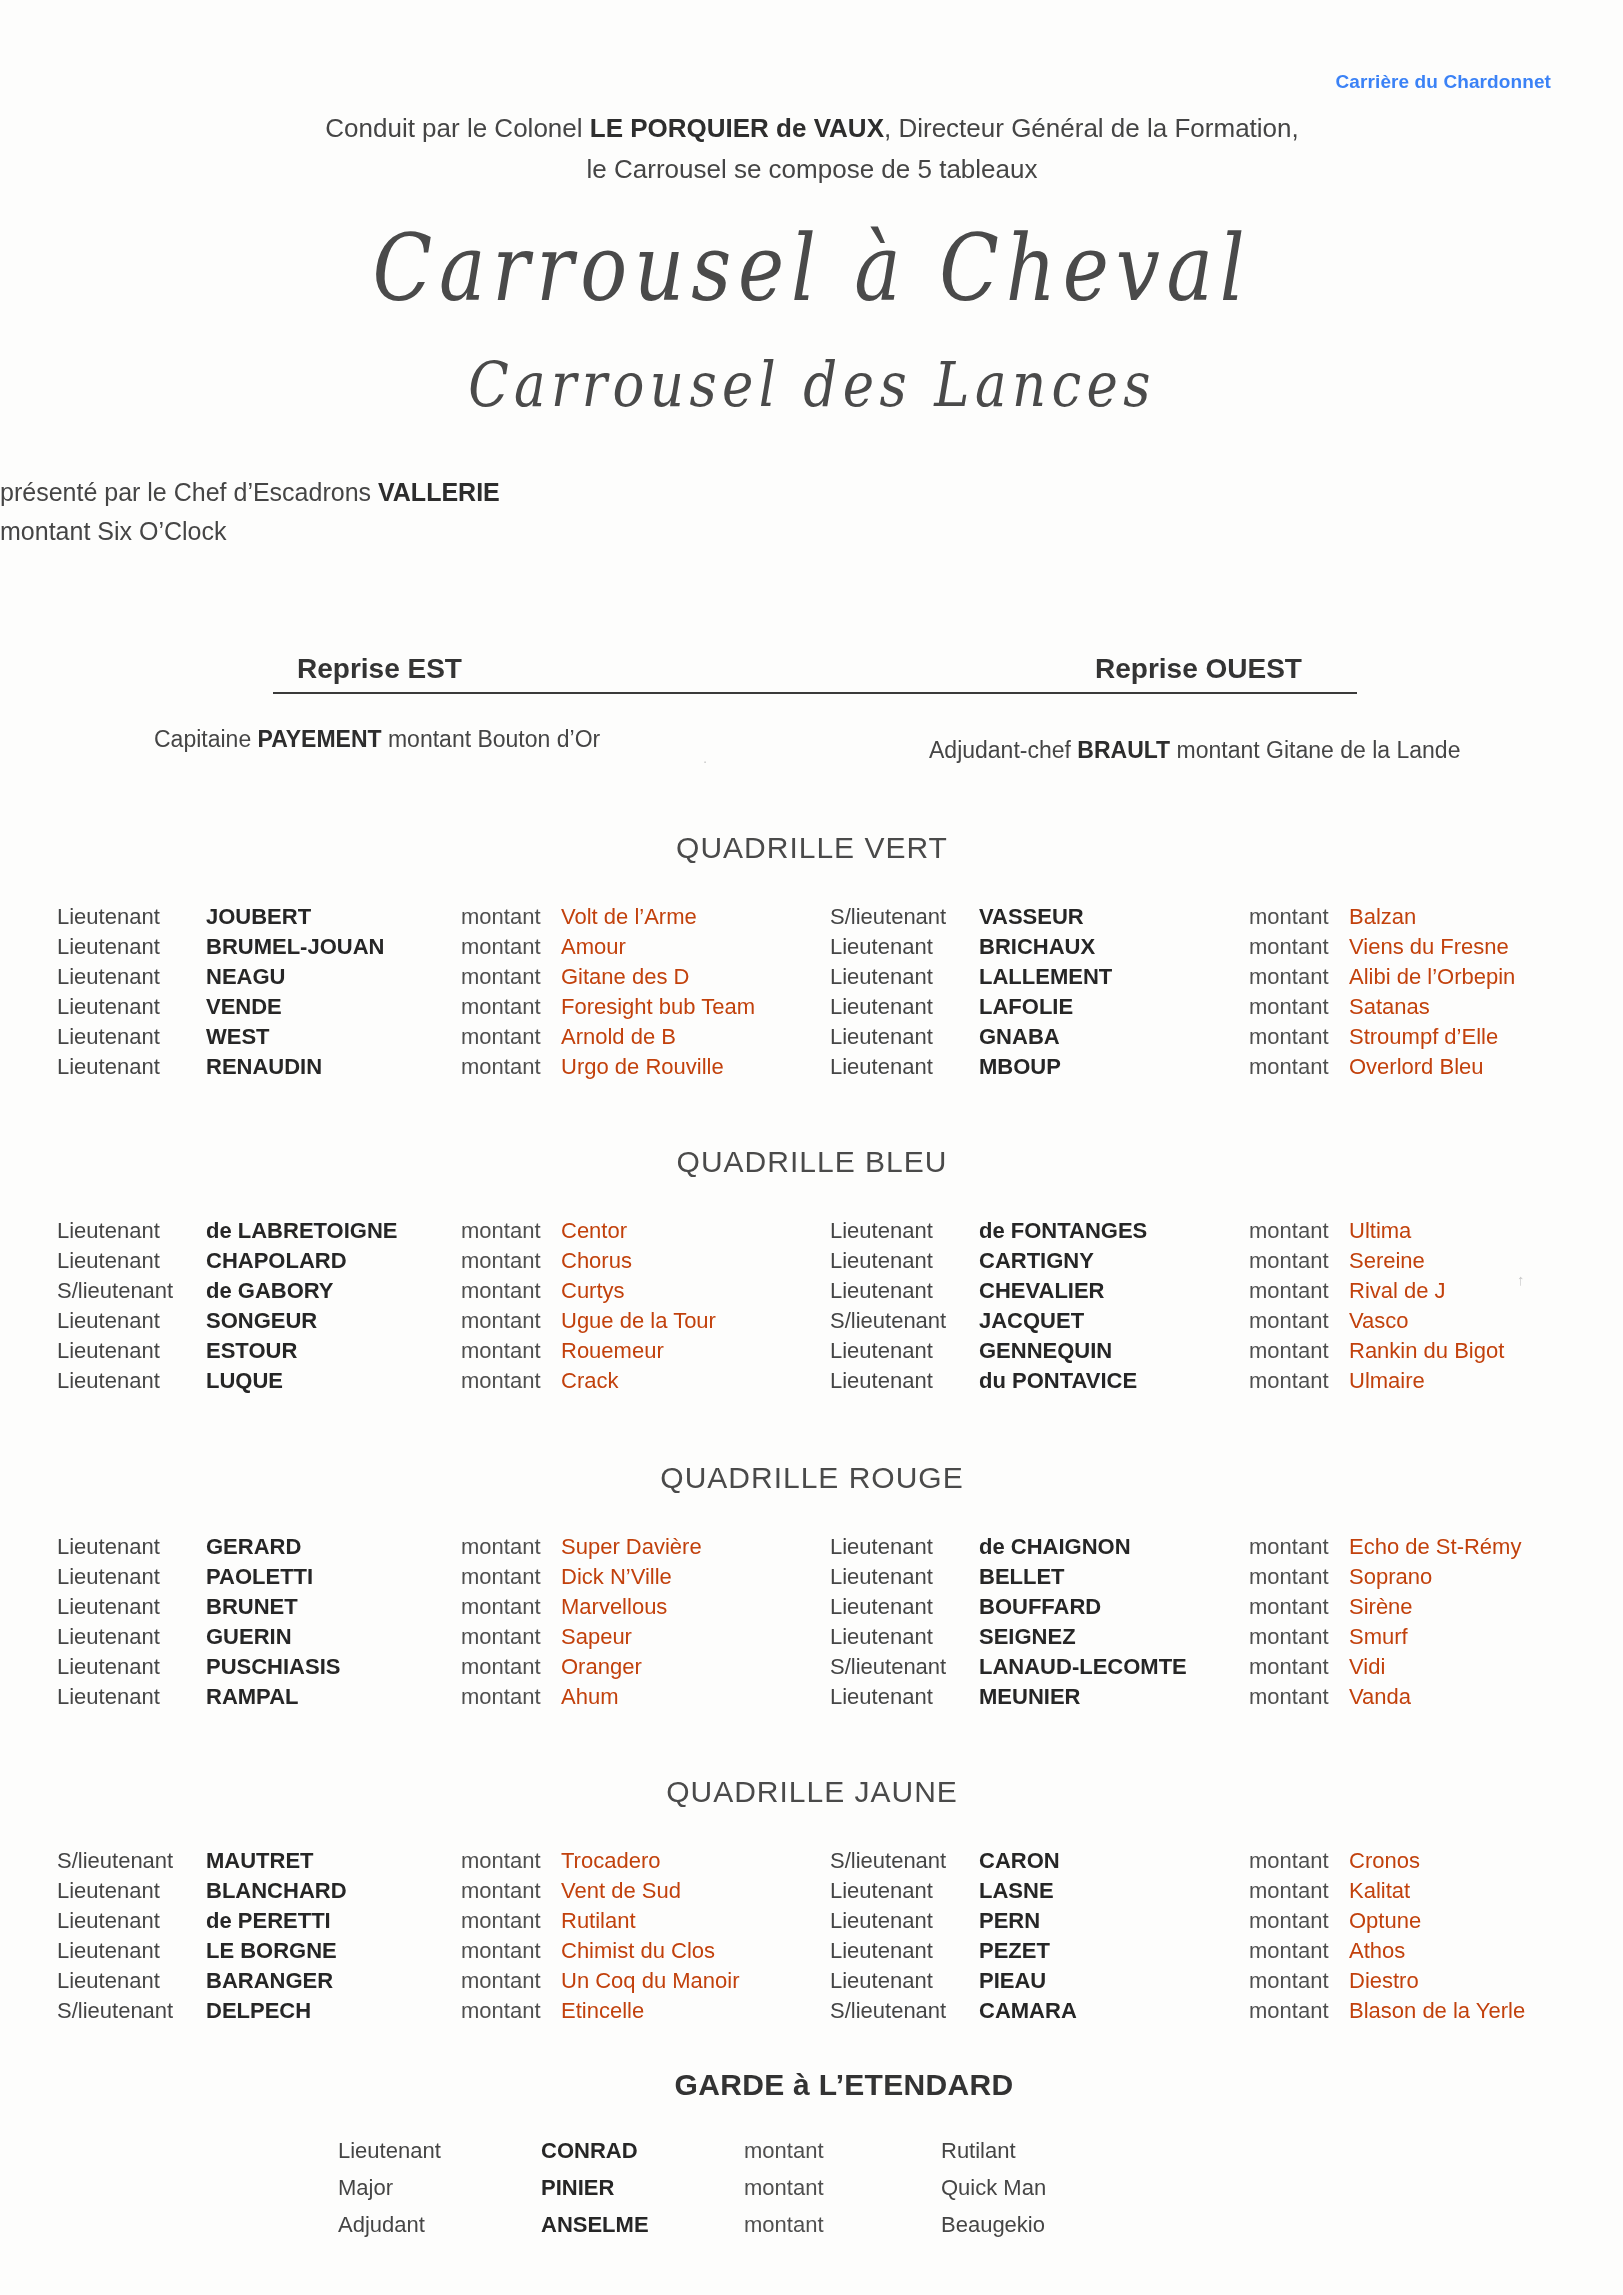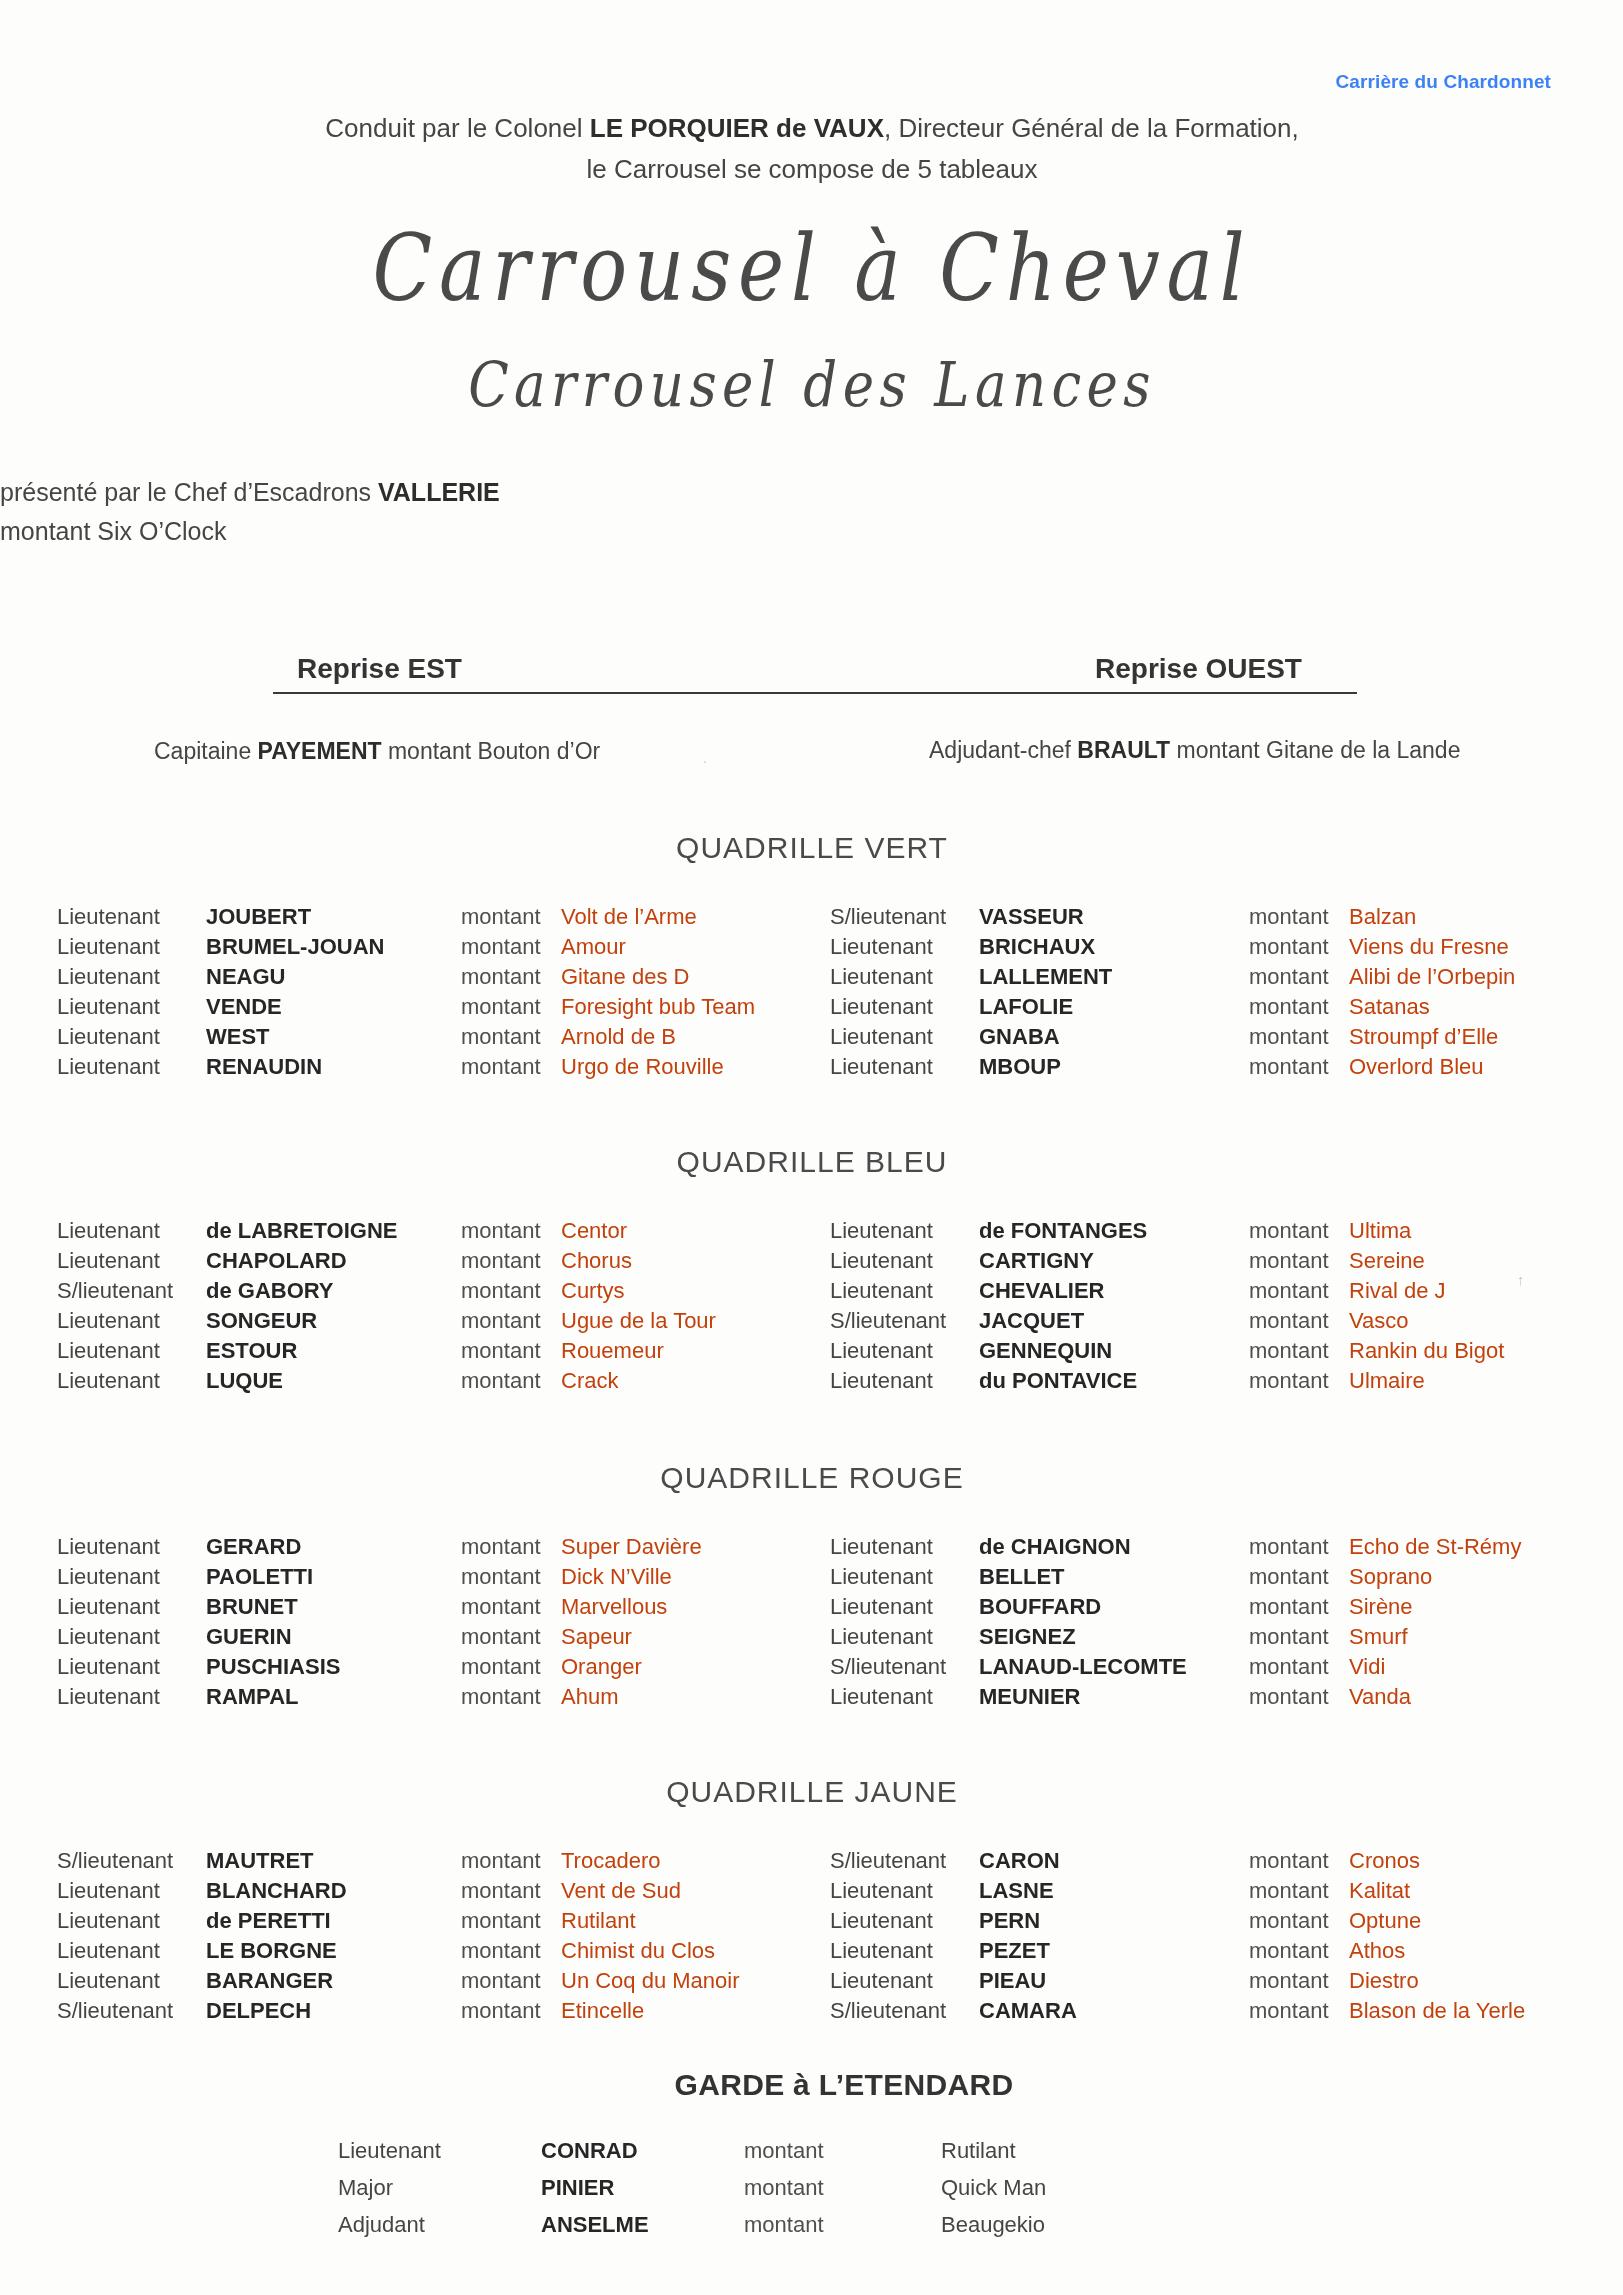--- a/index.html
+++ b/index.html
@@ -131,21 +131,21 @@
     top: 726px;
     left: 0;
     width: 1624px;
     height: 38px;
     font-size: 23px;
     color: #454545;
   }
   .mount-east {
     position: absolute;
     left: 154px;
-    top: 12px;
+    top: 0;
   }
   .mount-west {
     position: absolute;
     left: 929px;
     top: 10.8px;
   }
   .mount-row b { font-weight: bold; color: #2d2d2d; }
 
   
   .quadrille { position: absolute; left: 0; width: 1624px; }

